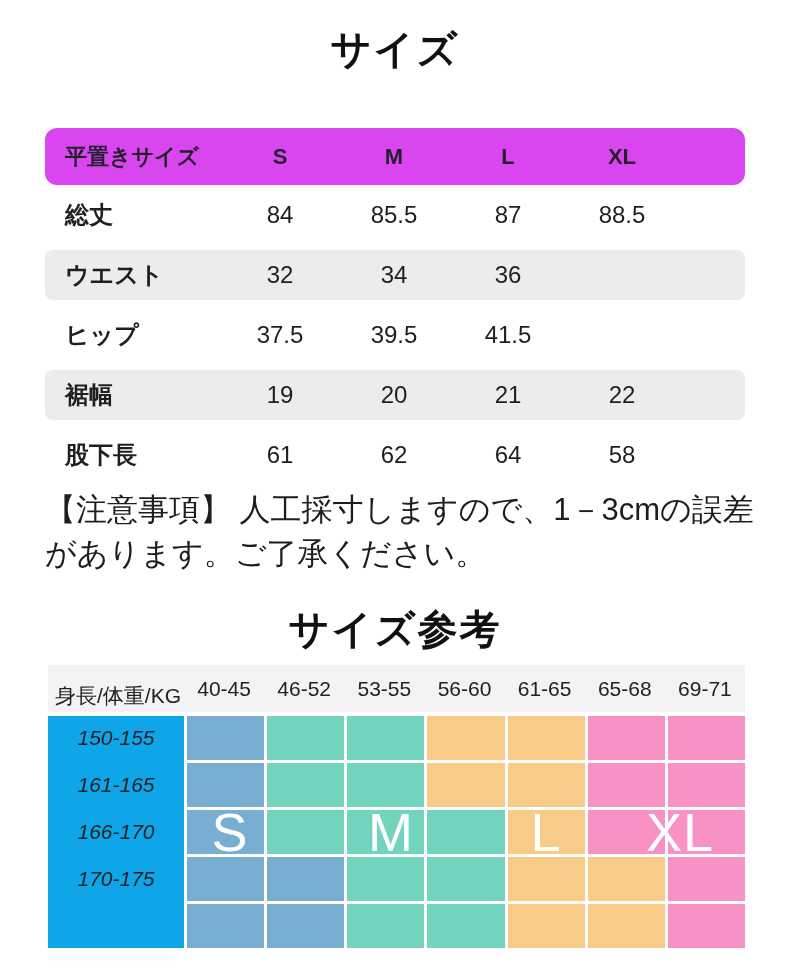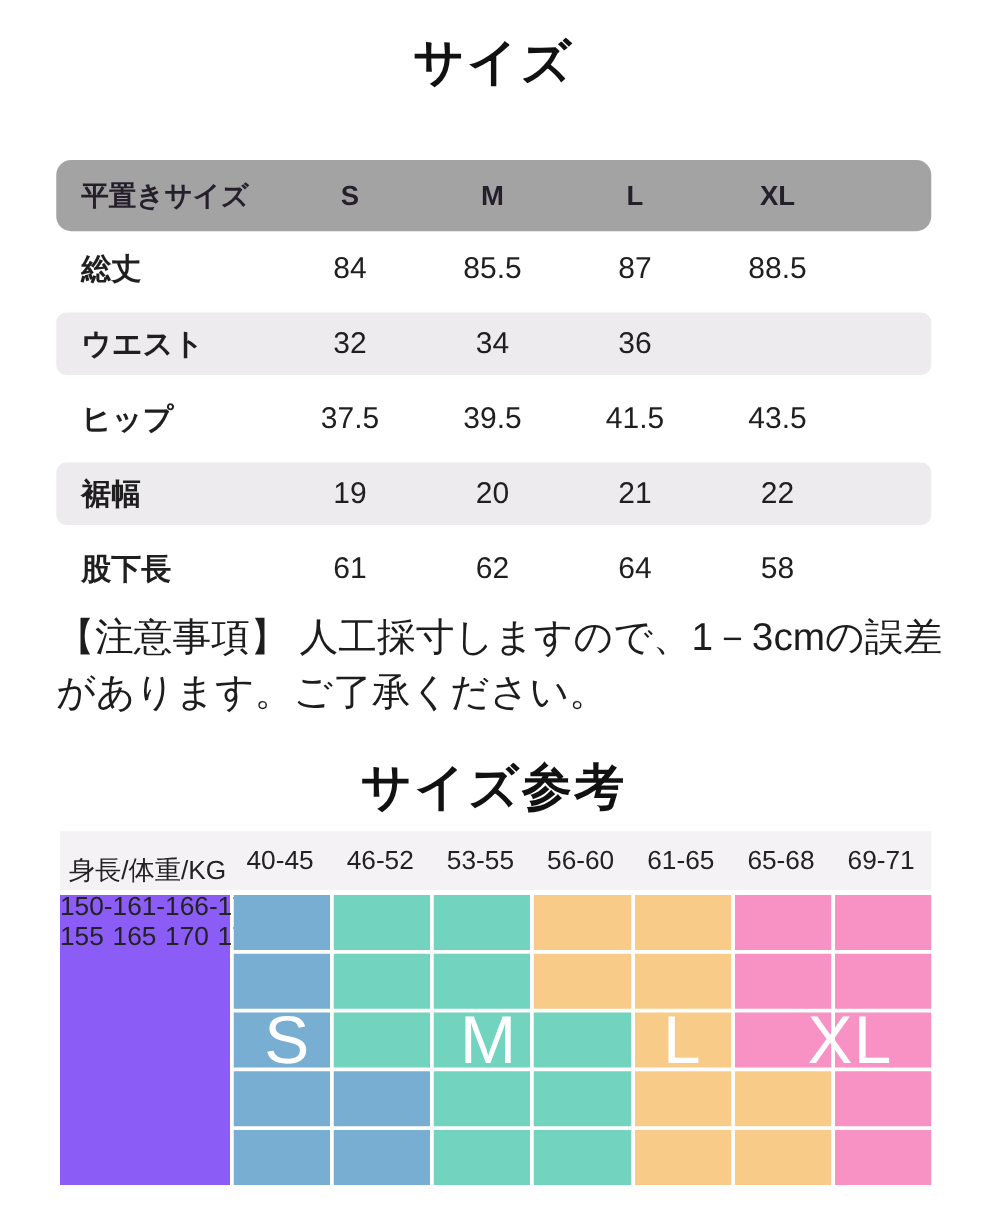--- a/index.html
+++ b/index.html
@@ -19,21 +19,21 @@
   #title2{top:602px;}
 
   
   #table1{position:absolute;left:45px;top:128px;width:700px;}
   .t1-row{
     position:relative;z-index:0;height:60px;
     display:grid;grid-template-columns:178px 114px 114px 114px 114px 1fr;
     align-items:center;font-size:24px;
   }
   .t1-head{
-    height:57px;background:#a3a3a3;border-radius:12px;
+    height:57px;background:#d946ef;border-radius:12px;
     font-size:22px;font-weight:600;color:#241f2b;
   }
   .t1-label{padding-left:20px;text-align:left;font-weight:600;}
   .t1-val{text-align:center;}
   .t1-alt::before{
     content:"";position:absolute;left:0;right:0;top:5px;bottom:5px;
     background:#edebee;border-radius:8px;z-index:-1;
   }
 
   
@@ -49,22 +49,22 @@
     height:47px;background:#f4f2f4;align-items:center;
     font-size:21px;margin-bottom:4px;color:#222;
   }
   .t2-head-label{padding-left:7px;font-weight:400;margin-top:14px;}
   .t2-col{text-align:center;}
   .t2-grid{
     display:grid;grid-template-columns:136px repeat(7,1fr);
     grid-template-rows:repeat(5,44px);gap:3px;background:#ffffff;
   }
   .t2-labels{
-    grid-column:1;grid-row:1 / span 5;background:#8b5cf6;
-    display:flex;flex-direction:row;
+    grid-column:1;grid-row:1 / span 5;background:#0ea5e9;
+    display:flex;flex-direction:column;font-style:italic;
   }
   .t2-rowlabel{
     height:44px;margin-bottom:3px;display:flex;align-items:center;
     justify-content:center;font-size:21px;color:#222;
   }
   .t2-rowlabel:last-child{margin-bottom:0;}
   .t2-cell{width:100%;height:100%;}
   [data-size="S"]{background:#79aed3;}
   [data-size="M"]{background:#72d3bf;}
   [data-size="L"]{background:#f9cb88;}
@@ -109,21 +109,20 @@
       <div class="t1-val">32</div>
       <div class="t1-val">34</div>
       <div class="t1-val">36</div>
     </div>
 
     <div class="t1-row">
       <div class="t1-label">ヒップ</div>
       <div class="t1-val">37.5</div>
       <div class="t1-val">39.5</div>
       <div class="t1-val">41.5</div>
-      <div class="t1-val">43.5</div>
     </div>
 
     <div class="t1-row t1-alt">
       <div class="t1-label">裾幅</div>
       <div class="t1-val">19</div>
       <div class="t1-val">20</div>
       <div class="t1-val">21</div>
       <div class="t1-val">22</div>
     </div>
 

